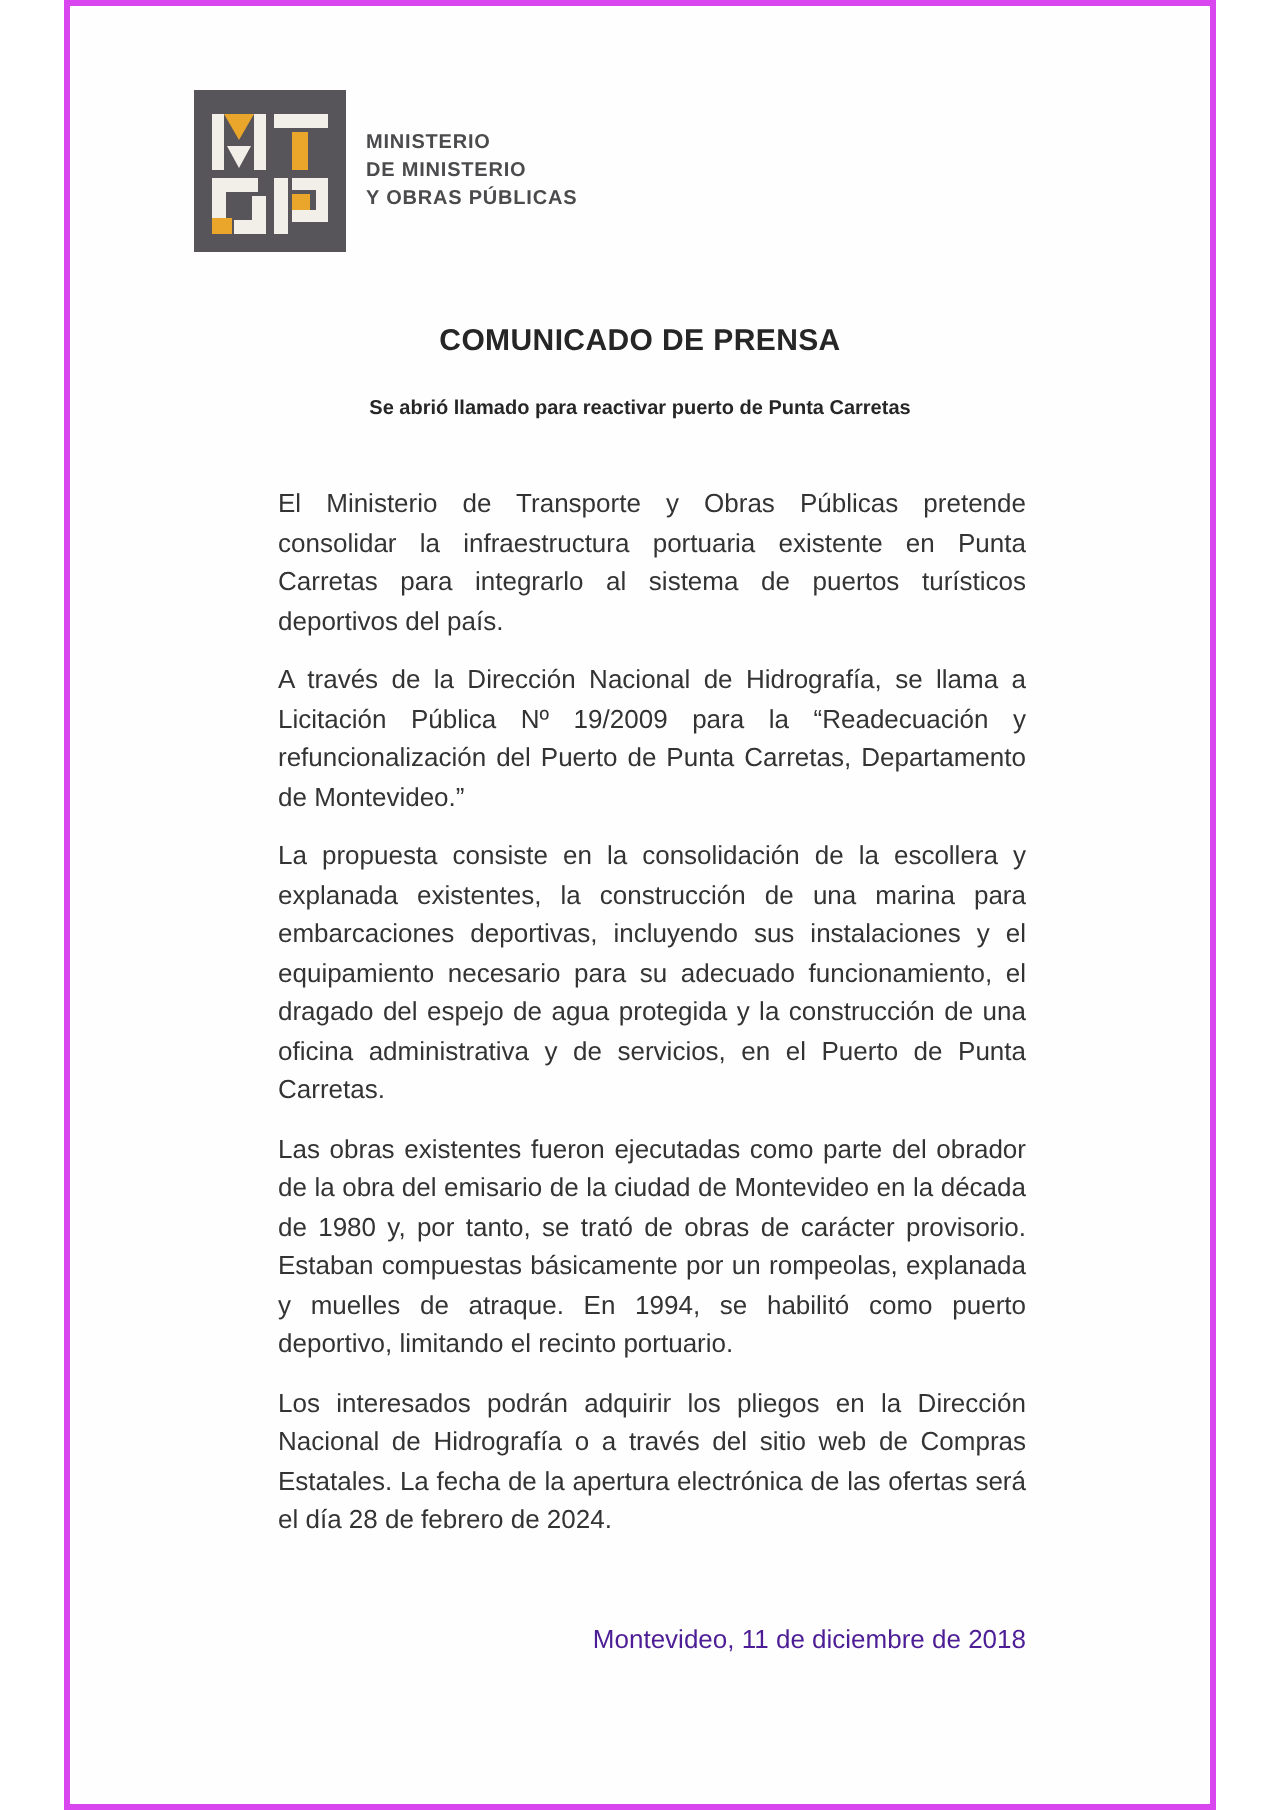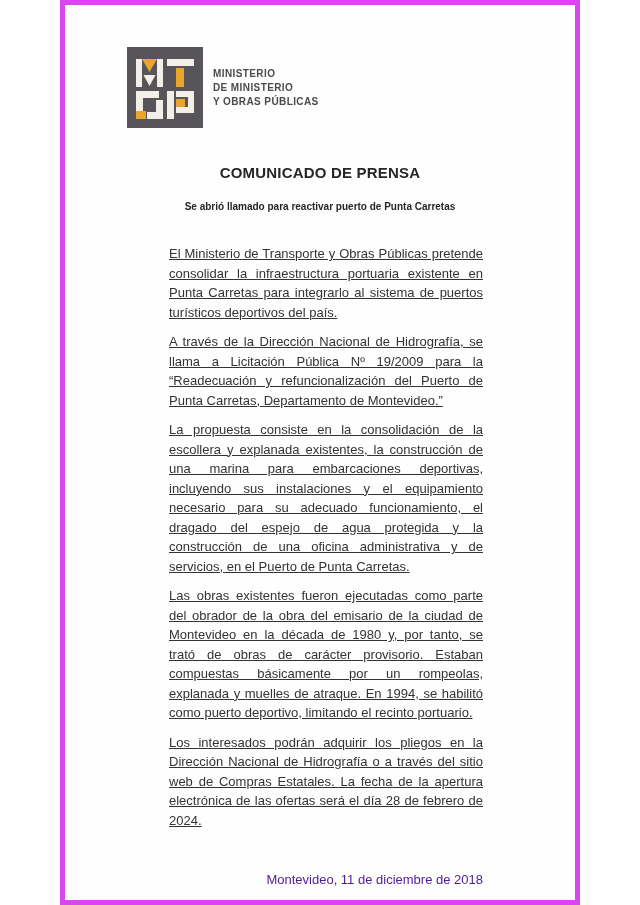--- a/index.html
+++ b/index.html
@@ -5,25 +5,25 @@
 <style>
   * { margin: 0; padding: 0; box-sizing: border-box; }
 
   html, body {
     background: #ffffff;
     font-family: "Liberation Sans", "DejaVu Sans", sans-serif;
   }
 
   .page {
     position: relative;
-    width: 520px;
+    width: 576px;
     height: 905px;
     margin: 0 auto;
     background: #fefefe;
-    border: 5px solid #d946ef;
+    border: 3px solid #d946ef;
     overflow: hidden;
     color: #333333;
   }
 
   
   .letterhead {
     display: flex;
     align-items: flex-start;
     margin: 42px 0 0 62px;
   }
@@ -64,21 +64,20 @@
     margin-top: 20px;
     text-align: center;
     font-size: 10px;
     font-weight: bold;
     color: #262626;
   }
 
   
   .doc-body {
     margin: 32px 92px 0 104px;
-    text-decoration: underline;
   }
 
   .doc-body p {
     font-size: 13px;
     line-height: 19.5px;
     text-align: justify;
     color: #333333;
     margin-bottom: 10px;
   }
 

